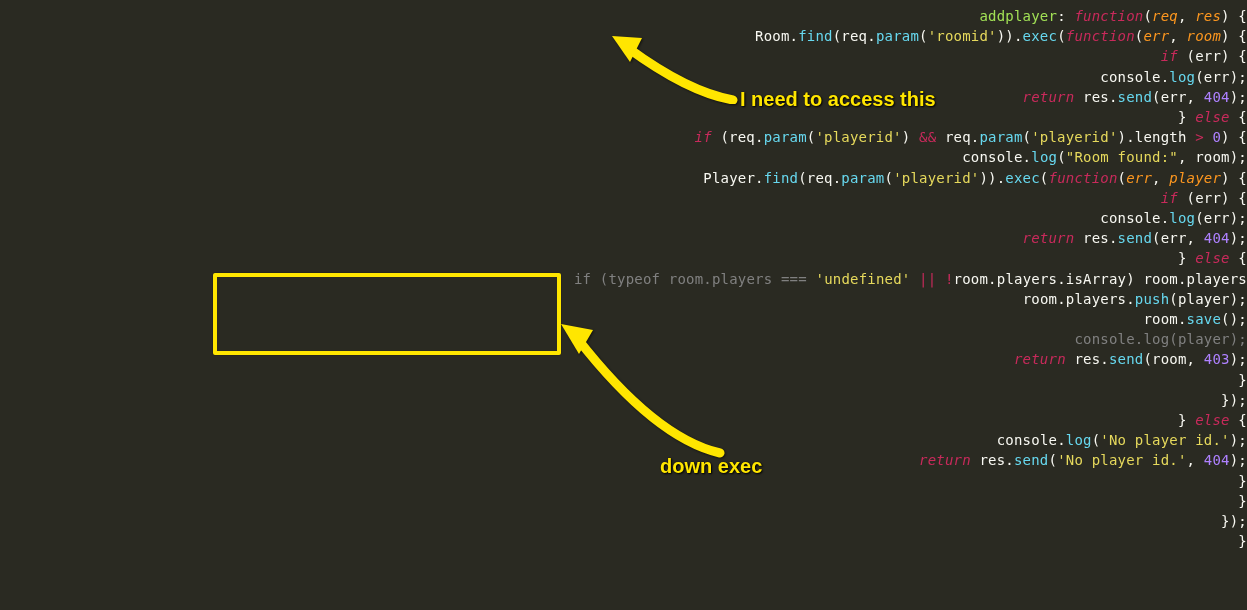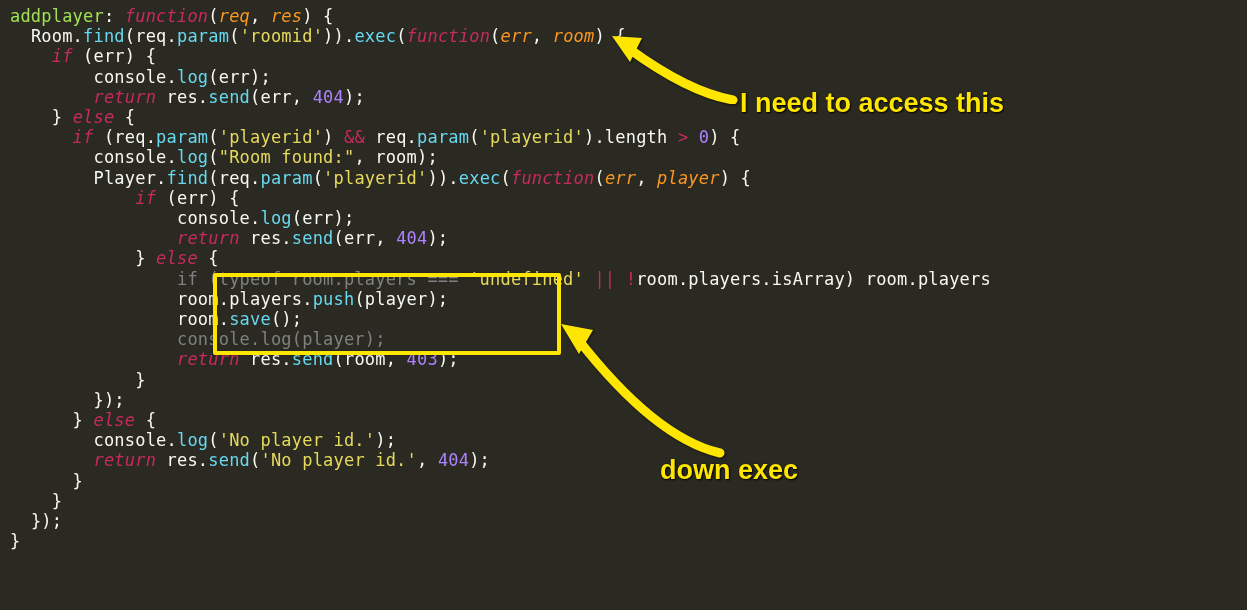--- a/index.html
+++ b/index.html
@@ -1,28 +1,28 @@
 <!DOCTYPE html>
 <html><head>
 <meta charset="utf-8">
 <style>
   html,body{margin:0;padding:0;width:1247px;height:610px;background:#2a2a22;overflow:hidden;}
-  pre.code{margin:0;padding:6px 0 0 10px;font-family:Menlo,Consolas,"DejaVu Sans Mono",monospace;font-size:17px;line-height:20.2px;color:#fff;white-space:pre;letter-spacing:0.2px;}
+  pre.code{margin:0;padding:6px 0 0 10px;font-family:Menlo,Consolas,"DejaVu Sans Mono",monospace;font-size:14px;line-height:20.2px;color:#fff;white-space:pre;letter-spacing:0.2px;text-align:right;}
   .tok-kw{color:#c82a5b;font-style:italic;}  
   .tok-name{color:#a1e055;}
   .tok-method{color:#67d8ef;}
   .tok-param{color:#fd971f;font-style:italic;}
   .tok-str{color:#e6d95c;}
   .tok-num{color:#ae81ff;}
   .tok-punc{color:#f8f8f2;}
   .tok-op{color:#c82a5b;}
   .tok-gray{color:#808080;}
 
   .annot{position:absolute;display:flex;align-items:center;pointer-events:none;}
-  .annot-label{font-family:Arial,Helvetica,sans-serif;font-weight:bold;font-size:27px;color:#ffe600;text-shadow:1px 1px 2px #000,0 0 1px #000;}
+  .annot-label{font-family:Arial,Helvetica,sans-serif;font-weight:bold;font-size:20px;color:#ffe600;text-shadow:1px 1px 2px #000,0 0 1px #000;}
   .arrow{filter:drop-shadow(1px 1px 1px rgba(0,0,0,.6));}
 
   .highlight-box{position:absolute;border:4px solid #ffe600;border-radius:2px;background:transparent;box-shadow:0 0 1px #000;}
 </style>
 </head>
 <body>
 
 <pre class="code"><span><span class="tok-name">addplayer</span><span class="tok-punc">: </span><span class="tok-kw">function</span><span class="tok-punc">(</span><span class="tok-param">req</span><span class="tok-punc">, </span><span class="tok-param">res</span><span class="tok-punc">) {</span></span>
 <span>  <span class="tok-punc">Room.</span><span class="tok-method">find</span><span class="tok-punc">(req.</span><span class="tok-method">param</span><span class="tok-punc">(</span><span class="tok-str">'roomid'</span><span class="tok-punc">)).</span><span class="tok-method">exec</span><span class="tok-punc">(</span><span class="tok-kw">function</span><span class="tok-punc">(</span><span class="tok-param">err</span><span class="tok-punc">, </span><span class="tok-param">room</span><span class="tok-punc">) {</span></span>
 <span>    <span class="tok-kw">if</span><span class="tok-punc"> (err) {</span></span>

